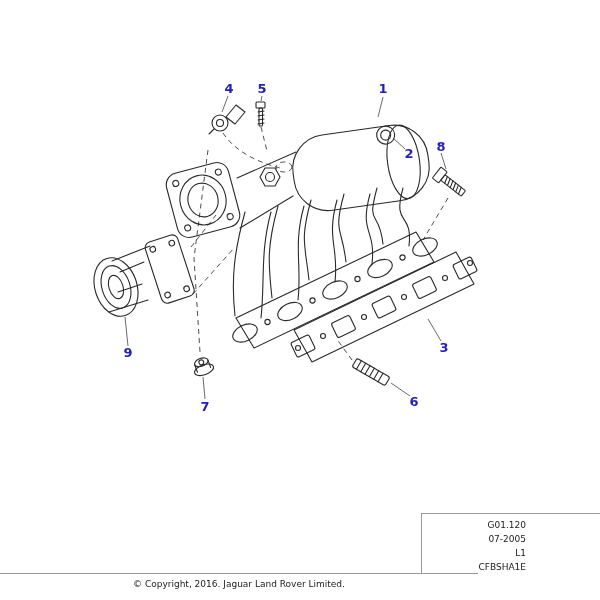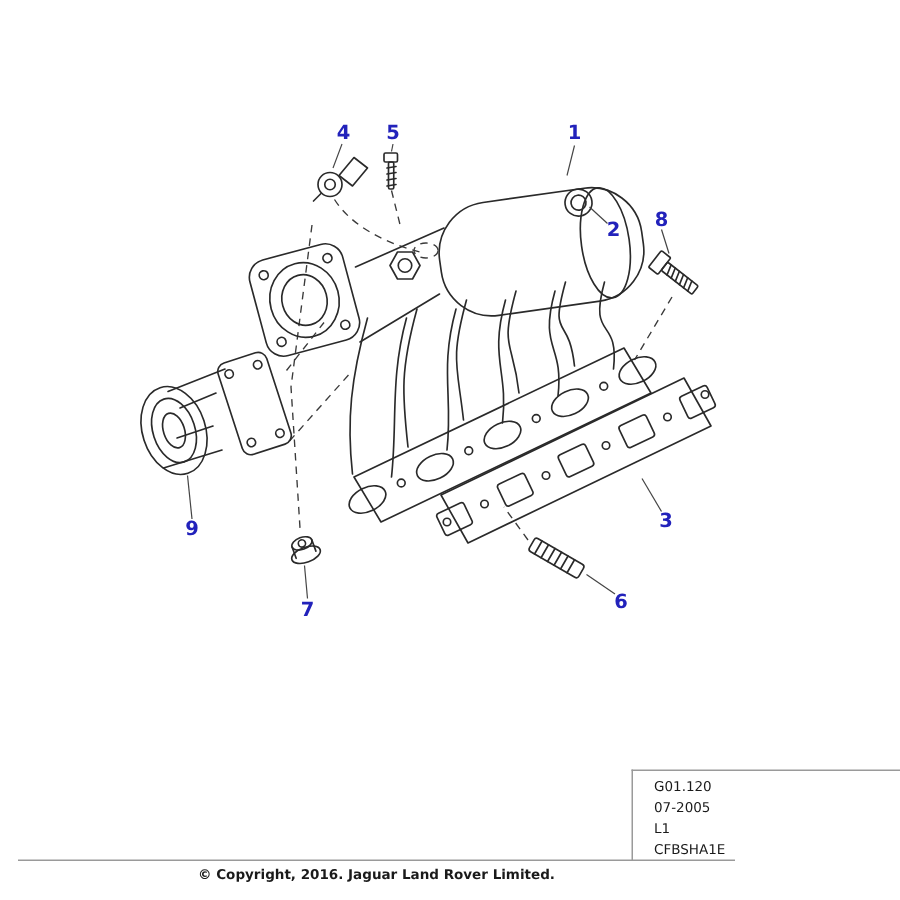--- a/index.html
+++ b/index.html
@@ -5,24 +5,24 @@
   html,body{margin:0;padding:0;background:#fff;}
   body{width:600px;height:600px;position:relative;font-family:"DejaVu Sans",sans-serif;overflow:hidden;}
   .stage{position:absolute;left:0;top:0;width:600px;height:600px;}
   svg{display:block;}
   .art{stroke:#2a2a2a;fill:none;stroke-width:1.1;stroke-linecap:round;stroke-linejoin:round;}
   .dash{stroke:#3a3a3a;fill:none;stroke-width:0.9;stroke-dasharray:5 4;}
   .leader{stroke:#444;fill:none;stroke-width:0.8;}
   .callout{fill:#2222bb;font-family:"DejaVu Sans",sans-serif;font-size:13px;font-weight:bold;cursor:pointer;}
   .ref-box{position:absolute;left:421px;top:513px;width:179px;height:60px;
            border-left:1px solid #9a9a9a;border-top:1px solid #9a9a9a;}
-  .ref-lines{margin:5px 0 0 14px;width:90px;text-align:left;font-size:9px;line-height:1.55;color:#1a1a1a;}
-  .copyright-bar{position:absolute;left:12px;top:573px;width:478px;height:27px;border-top:1px solid #9a9a9a;
+  .ref-lines{margin:5px 0 0 14px;width:90px;text-align:right;font-size:9px;line-height:1.55;color:#1a1a1a;}
+  .copyright-bar{position:absolute;left:0;top:573px;width:478px;height:27px;border-top:1px solid #9a9a9a;
            display:flex;justify-content:center;align-items:flex-start;padding-top:5px;box-sizing:border-box;
-           font-size:9px;color:#1a1a1a;font-weight:bold;}
+           font-size:9px;color:#1a1a1a;}
 </style>
 </head>
 <body>
 
 <div class="stage">
   <svg width="600" height="600" viewBox="0 0 600 600">
 
     <g class="dash">
       <path d="M223,133 C235,152 260,163 280,168"></path>
       <path d="M261,127 L267,151"></path>

